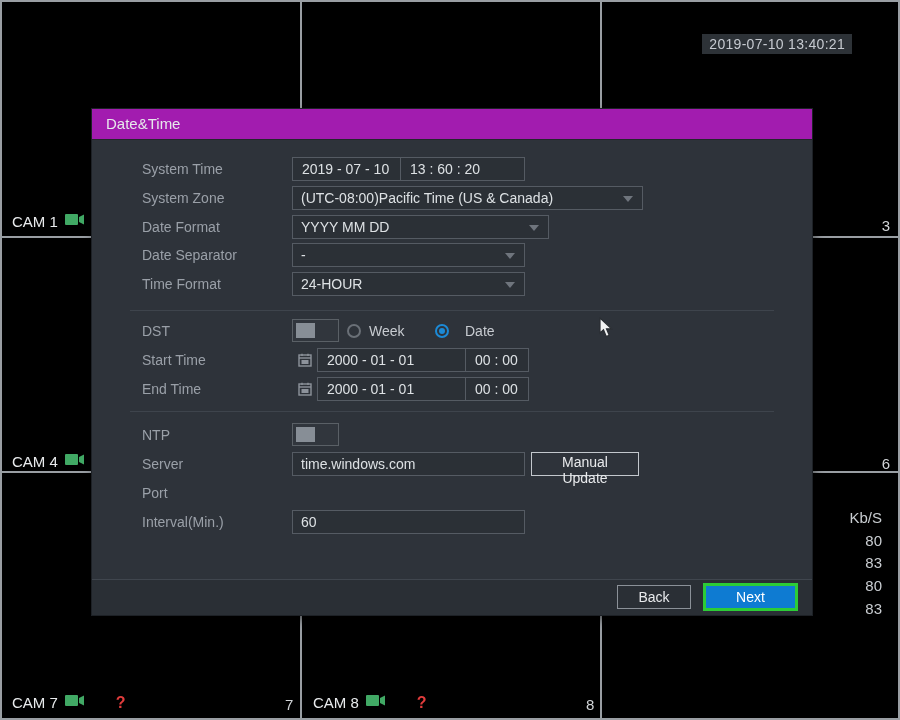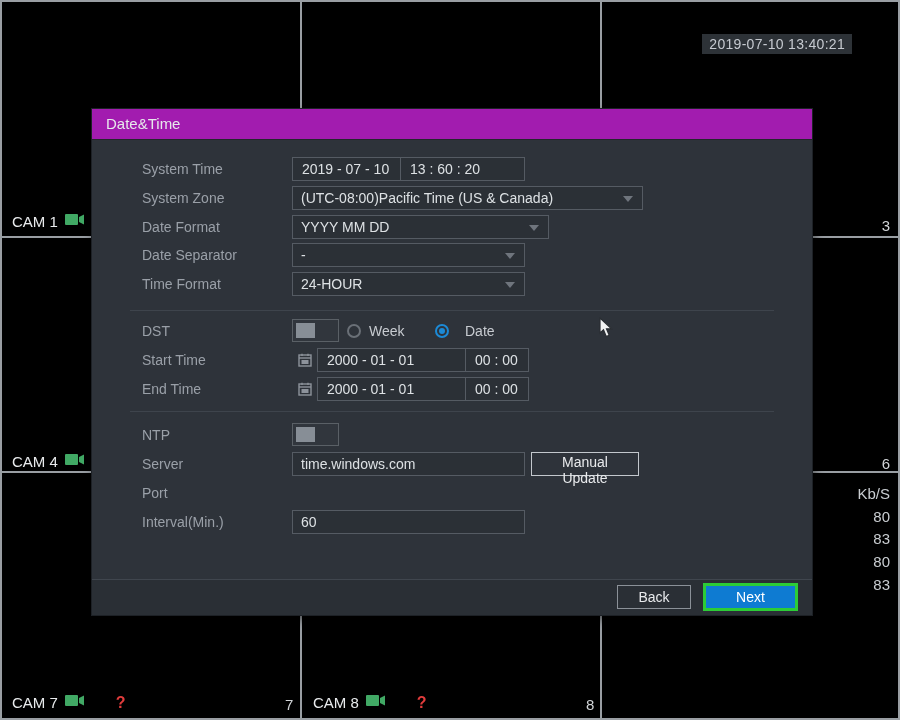--- a/index.html
+++ b/index.html
@@ -10,21 +10,21 @@
   }
   
   .gridline{position:absolute;background:#999ea3;z-index:1;}
   .vline{width:2px;top:0;bottom:0;}
   .hline{height:2px;left:0;right:0;}
   .cam-label{position:absolute;z-index:2;color:#e8eaec;font-size:15px;display:flex;align-items:flex-start;gap:7px;}
   .cam-label .q{color:#e23c3c;font-weight:bold;font-size:16px;margin-left:24px;}
   .chan-num{position:absolute;z-index:2;color:#d2d5d8;font-size:15px;}
   .timestamp{position:absolute;z-index:2;top:32px;right:46px;background:#2d3237;color:#c6cad0;
     font-size:14px;padding:2px 7px;letter-spacing:.3px;}
-  .bitrate{position:absolute;z-index:2;right:8px;color:#c9cdd1;font-size:15px;text-align:right;line-height:22.7px;}
+  .bitrate{position:absolute;z-index:2;right:16px;color:#c9cdd1;font-size:15px;text-align:right;line-height:22.7px;margin-top:24px;}
   .camicon{display:inline-block;}
   
   #dialog{position:absolute;left:90px;top:107px;width:720px;height:506px;z-index:10;
     background:#2e333a;box-shadow:0 0 0 1px #1d2126,2px 4px 10px rgba(0,0,0,.55);}
   #dlg-title{height:30px;background:#a21caf;border-bottom:1px solid #23272c;color:#e6e9eb;
     font-size:15px;line-height:30px;padding-left:14px;}
   .flabel{position:absolute;left:50px;color:#9aa0a8;font-size:14px;height:24px;line-height:24px;}
   .field{position:absolute;height:24px;box-sizing:border-box;border:1px solid #555b63;background:#2b3036;
     color:#dde1e4;font-size:14px;display:flex;align-items:center;}
   .field .fval{padding-left:8px;white-space:nowrap;}

